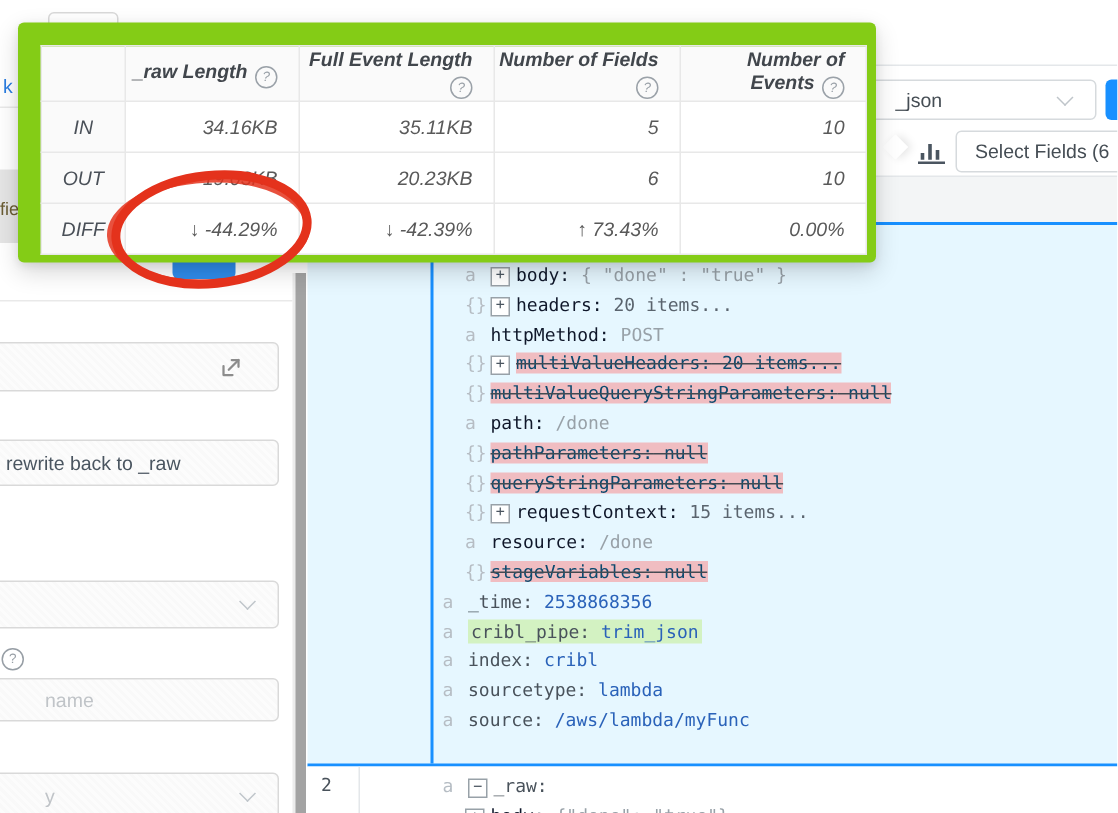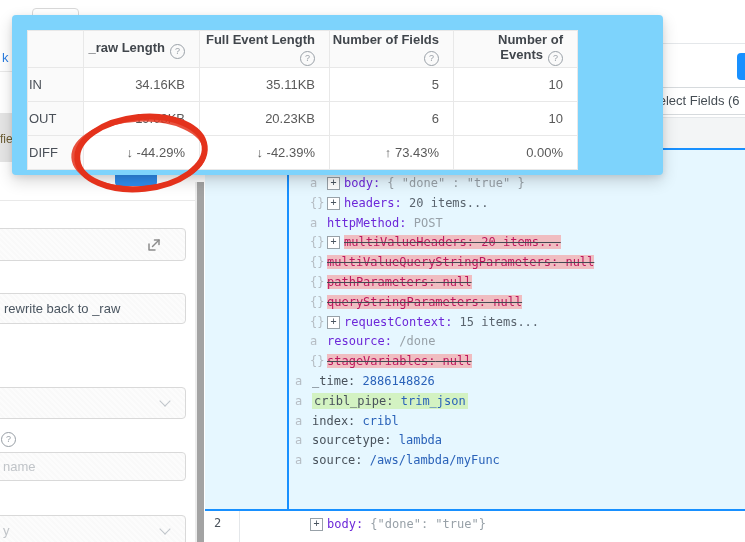--- a/index.html
+++ b/index.html
@@ -18,21 +18,21 @@
   .notice span{position:absolute;left:0;top:19px;white-space:nowrap;}
   .blue-btn-sliver{position:absolute;left:115px;top:163px;width:42px;height:23px;background:#2f8ceb;border-radius:4px;}
   .field-box{position:absolute;left:-44px;width:230px;background:#fcfcfc;border:1px solid #d9d9d9;border-radius:4px;
              box-sizing:border-box;font-size:13px;color:#4a5560;
              background-image:repeating-linear-gradient(45deg, rgba(0,0,0,0.012) 0 2px, transparent 2px 4px);}
   .expr1{top:228px;height:33px;}
   .expr2{top:293px;height:31px;line-height:29px;padding-left:47px;white-space:nowrap;overflow:hidden;}
   .sel1{top:387px;height:32px;}
   .inp3{top:452px;height:29px;line-height:27px;padding-left:46px;}
   .sel2{top:515px;height:32px;line-height:30px;padding-left:46px;}
-  .ph{color:#c0c4c8;}
+  .ph{color:#c0c4c8;margin-left:27px;}
   .chev{position:absolute;right:16px;top:50%;width:7px;height:7px;margin-top:-6px;
         border-right:1.6px solid #bfc5ca;border-bottom:1.6px solid #bfc5ca;transform:rotate(45deg);}
   .expand-ic{position:absolute;right:22px;top:7px;}
   .help-circle{position:absolute;left:1px;top:432px;width:13px;height:13px;border:1px solid #979ea5;border-radius:50%;
                font-size:9px;line-height:13px;text-align:center;color:#979ea5;background:#fff;}
 
   
   .scrollbar{position:absolute;left:195px;top:182px;width:9px;height:360px;background:#ececec;}
   .scrollbar .thumb{position:absolute;left:2px;top:0;width:7px;height:360px;background:#a3a3a3;}
 
@@ -62,38 +62,38 @@
 
   
   .ev-line{height:19.8px;line-height:19.8px;font-family:"DejaVu Sans Mono",monospace;font-size:12px;white-space:nowrap;}
   .row2 .ev-line{height:20px;line-height:20px;}
   .ev-line.indent0{padding-left:6px;}
   .ev-line.indent1{padding-left:21px;}
   .t-icon{display:inline-block;width:17px;color:#b6bdc4;}
   .expand-box{display:inline-block;width:11px;height:11px;line-height:10px;text-align:center;border:1px solid #98a1a8;
               background:#fff;color:#4a5560;font-size:10px;margin-right:4px;vertical-align:1px;cursor:pointer;}
   .k{color:#49525b;}
-  .k.dim{color:#6d28d9;}
+  .k.dim{color:#0f172a;}
   .v.dim{color:#98a1a8;}
   .v.items{color:#5a646e;}
   .v.blue{color:#2a62b9;}
   .kv.strike{background:#f0bdc1;text-decoration:line-through;}
-  .kv.strike .k,.kv.strike .v{color:#be185d;}
+  .kv.strike .k,.kv.strike .v{color:#0c4a6e;}
   .kv.green{background:#d3f2c2;padding:1px 2px;}
 
   
   .pop-arrow{position:absolute;left:591px;top:92px;width:12px;height:12px;background:#fff;transform:rotate(45deg);
              box-shadow:2px -2px 6px rgba(0,0,0,0.10);z-index:55;}
-  .popup{position:absolute;left:12px;top:15px;width:651px;height:160px;background:#7dd3fc;border-radius:4px;
-         box-shadow:0 6px 16px rgba(0,0,0,0.16), 0 2px 6px rgba(0,0,0,0.08);z-index:60;}
+  .popup{position:absolute;left:12px;top:15px;width:572px;height:160px;background:#84cc16;border-radius:4px;
+         box-shadow:0 6px 16px rgba(0,0,0,0.16), 0 2px 6px rgba(0,0,0,0.08);z-index:60;font-style:italic;}
   .popup table{position:absolute;left:15px;top:15px;border-collapse:collapse;table-layout:fixed;width:550px;}
   .popup th,.popup td{border:1px solid #e8e8e8;font-size:13px;box-sizing:border-box;}
   .popup thead th{background:#fafafa;font-weight:bold;color:#41464c;height:33px;text-align:right;padding-right:14px;}
   .popup thead th.corner{background:#fafafa;}
-  .popup tbody th{background:#fafafa;font-weight:normal;color:#4a5058;height:34px;text-align:left;}
+  .popup tbody th{background:#fafafa;font-weight:normal;color:#4a5058;height:34px;text-align:center;}
   .popup td{color:#595959;text-align:right;padding-right:14px;height:34px;background:#fff;}
   .help-ic{display:inline-block;width:13px;height:13px;border:1px solid #9aa1a8;border-radius:50%;font-size:9px;
            line-height:12px;text-align:center;color:#9aa1a8;font-weight:normal;margin-left:5px;vertical-align:-2px;}
   .annotation{position:absolute;left:0;top:0;z-index:70;pointer-events:none;}
   svg .ic-stroke{fill:none;stroke:#8c8c8c;stroke-width:1.5;stroke-linecap:round;stroke-linejoin:round;}
 </style>
 </head>
 <body>
 
 <div id="app">
@@ -138,20 +138,24 @@
     </div>
   </div>
 
   <div class="scrollbar">
       <div class="thumb"></div>
     </div>
 
   <div class="right-pane"></div>
   <div class="tb-divider"></div>
 
+  <div class="pipeline-select">
+    <span>_json</span>
+    <span class="chev"></span>
+  </div>
   <div class="blue-btn-right"></div>
 
   <div class="chart-icon">
     <svg width="24" height="23" viewBox="0 0 24 23">
       <path d="M3 18.5 H21" stroke="#4a5560" stroke-width="1.6" fill="none"></path>
       <path d="M6 12 V16.5" stroke="#4a5560" stroke-width="2.4" fill="none"></path>
       <path d="M11 6 V16.5" stroke="#4a5560" stroke-width="2.4" fill="none"></path>
       <path d="M16 10 V16.5" stroke="#4a5560" stroke-width="2.4" fill="none"></path>
     </svg>
   </div>
@@ -164,36 +168,38 @@
   <div class="gray-strip"></div>
   <div class="col-divider cd-top"></div>
 
   <div class="sel-row">
     <div class="content" id="ev1">
         <div class="ev-line indent1"><span class="t-icon">a</span><span class="expand-box">+</span><span class="kv"><span class="k dim">body:</span><span class="v dim"> { "done" : "true" }</span></span></div>
         <div class="ev-line indent1"><span class="t-icon">{}</span><span class="expand-box">+</span><span class="kv"><span class="k dim">headers:</span><span class="v items"> 20 items...</span></span></div>
         <div class="ev-line indent1"><span class="t-icon">a</span><span class="kv"><span class="k dim">httpMethod:</span><span class="v dim"> POST</span></span></div>
         <div class="ev-line indent1"><span class="t-icon">{}</span><span class="expand-box">+</span><span class="kv strike"><span class="k dim">multiValueHeaders:</span><span class="v dim"> 20 items...</span></span></div>
         <div class="ev-line indent1"><span class="t-icon">{}</span><span class="kv strike"><span class="k dim">multiValueQueryStringParameters:</span><span class="v dim"> null</span></span></div>
+        <div class="ev-line indent1"><span class="t-icon">a</span><span class="kv"><span class="k dim">path:</span><span class="v dim"> /done</span></span></div>
         <div class="ev-line indent1"><span class="t-icon">{}</span><span class="kv strike"><span class="k dim">pathParameters:</span><span class="v dim"> null</span></span></div>
         <div class="ev-line indent1"><span class="t-icon">{}</span><span class="kv strike"><span class="k dim">queryStringParameters:</span><span class="v dim"> null</span></span></div>
         <div class="ev-line indent1"><span class="t-icon">{}</span><span class="expand-box">+</span><span class="kv"><span class="k dim">requestContext:</span><span class="v items"> 15 items...</span></span></div>
         <div class="ev-line indent1"><span class="t-icon">a</span><span class="kv"><span class="k dim">resource:</span><span class="v dim"> /done</span></span></div>
         <div class="ev-line indent1"><span class="t-icon">{}</span><span class="kv strike"><span class="k dim">stageVariables:</span><span class="v dim"> null</span></span></div>
-        <div class="ev-line indent0"><span class="t-icon">a</span><span class="kv"><span class="k">_time:</span><span class="v blue"> 2886148826</span></span></div>
+        <div class="ev-line indent0"><span class="t-icon">a</span><span class="kv"><span class="k">_time:</span><span class="v blue"> 2538868356</span></span></div>
         <div class="ev-line indent0"><span class="t-icon">a</span><span class="kv green"><span class="k">cribl_pipe:</span><span class="v blue"> trim_json</span></span></div>
         <div class="ev-line indent0"><span class="t-icon">a</span><span class="kv"><span class="k">index:</span><span class="v blue"> cribl</span></span></div>
         <div class="ev-line indent0"><span class="t-icon">a</span><span class="kv"><span class="k">sourcetype:</span><span class="v blue"> lambda</span></span></div>
         <div class="ev-line indent0"><span class="t-icon">a</span><span class="kv"><span class="k">source:</span><span class="v blue"> /aws/lambda/myFunc</span></span></div>
       </div>
   </div>
 
   <div class="row2">
     <span class="num">2</span>
     <div class="content2" id="ev2">
+        <div class="ev-line indent0"><span class="t-icon">a</span><span class="expand-box">−</span><span class="kv"><span class="k">_raw:</span></span></div>
         <div class="ev-line indent1"><span class="expand-box">+</span><span class="kv"><span class="k dim">body:</span><span class="v dim"> {"done": "true"}</span></span></div>
       </div>
   </div>
   <div class="col-divider cd-bot"></div>
 
   <div class="pop-arrow"></div>
   <div class="popup">
     <table id="stats-table">
         <colgroup>
           <col style="width: 56px;">

